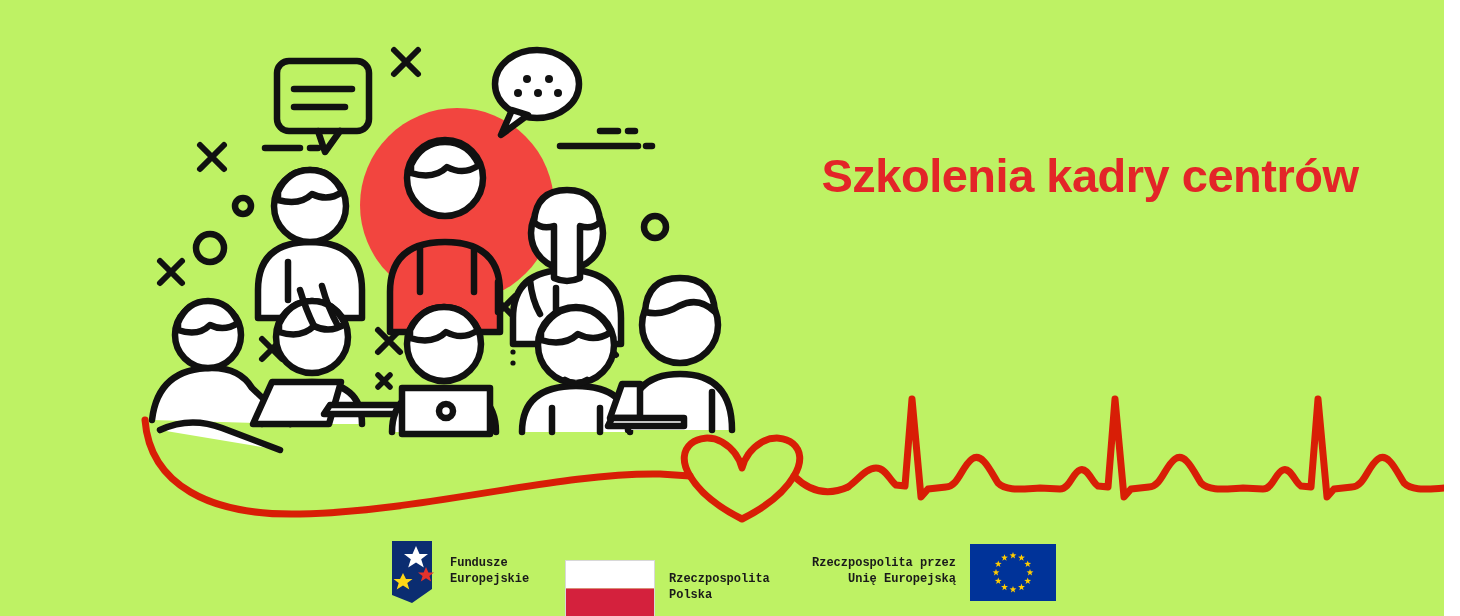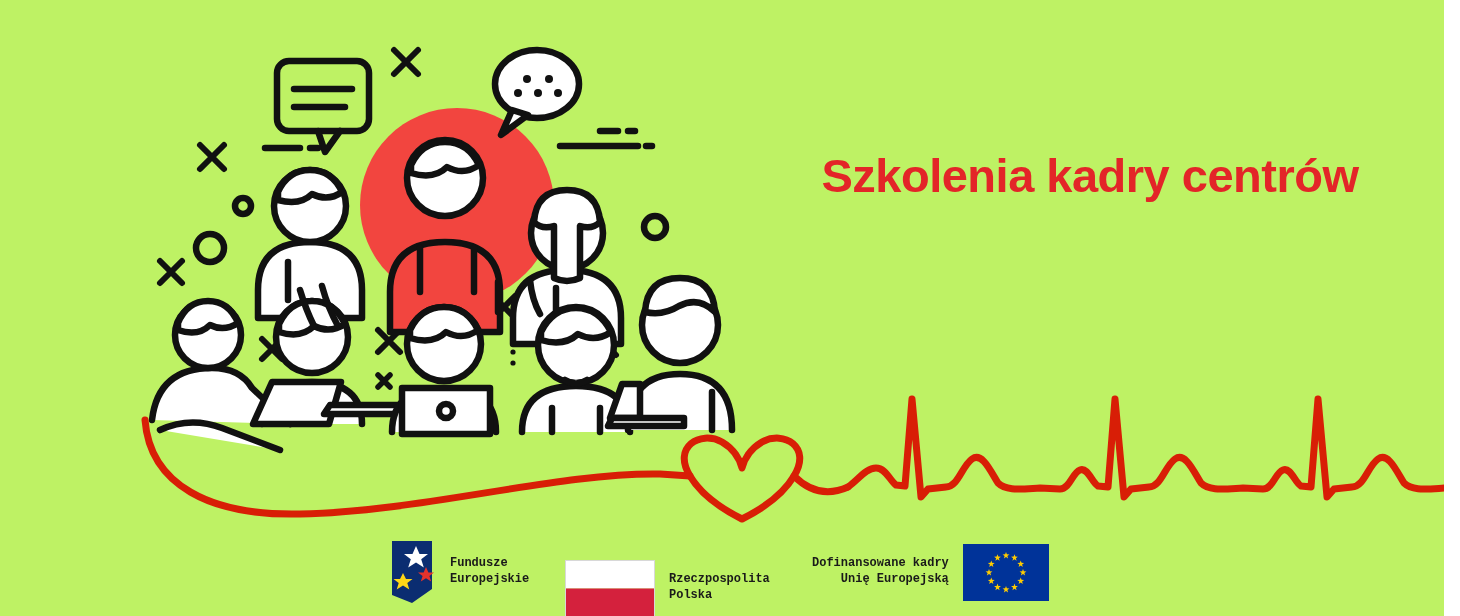--- a/index.html
+++ b/index.html
@@ -298,21 +298,21 @@
         <rect x="0" y="28.5" width="90" height="28.5" fill="#D4213D"></rect>
       </svg>
       <div class="logo-text">
         <div>Rzeczpospolita</div>
         <div>Polska</div>
       </div>
     </div>
 
     <div class="logo-group" id="ue-group">
       <div class="logo-text right-align">
-        <div>Dofinansowane kadry</div>
+        <div>Rzeczpospolita przez</div>
         <div>Unię Europejską</div>
       </div>
       <svg class="eu-flag" viewBox="0 0 86 57" preserveAspectRatio="none" xmlns="http://www.w3.org/2000/svg">
         <rect x="0" y="0" width="86" height="57" fill="#003399"></rect>
         <g fill="#FFCC00" id="eu-stars">
             <polygon points="43,7.9 43.84641076330116,10.335015528100076 46.423803458662555,10.387538820250189 44.36952138346502,11.944984471899925 45.116026908252906,14.412461179749812 43,12.94 40.883973091747094,14.412461179749812 41.63047861653498,11.944984471899925 39.576196541337445,10.387538820250189 42.153589236698835,10.335015528100076"></polygon>
             <polygon points="51.5,10.177568135664542 52.34641076330116,12.612583663764617 54.923803458662555,12.66510695591473 52.86952138346502,14.222552607564467 53.616026908252906,16.690029315414353 51.5,15.217568135664541 49.383973091747094,16.690029315414353 50.13047861653498,14.222552607564467 48.076196541337445,12.66510695591473 50.653589236698835,12.612583663764617"></polygon>
             <polygon points="57.722431864335455,16.4 58.56884262763661,18.835015528100076 61.14623532299801,18.88753882025019 59.091953247800475,20.444984471899925 59.83845877258836,22.912461179749812 57.722431864335455,21.44 55.60640495608255,22.912461179749812 56.352910480870435,20.444984471899925 54.2986284056729,18.88753882025019 56.87602110103429,18.835015528100076"></polygon>
             <polygon points="60,24.9 60.84641076330116,27.335015528100076 63.423803458662555,27.38753882025019 61.36952138346502,28.944984471899925 62.116026908252906,31.412461179749812 60,29.94 57.883973091747094,31.412461179749812 58.63047861653498,28.944984471899925 56.576196541337445,27.38753882025019 59.153589236698835,27.335015528100076"></polygon>
             <polygon points="57.72243186433546,33.4 58.56884262763662,35.83501552810007 61.14623532299802,35.88753882025019 59.09195324780048,37.44498447189992 59.83845877258837,39.91246117974981 57.72243186433546,38.44 55.60640495608256,39.91246117974981 56.35291048087044,37.44498447189992 54.29862840567291,35.88753882025019 56.8760211010343,35.83501552810007"></polygon>

